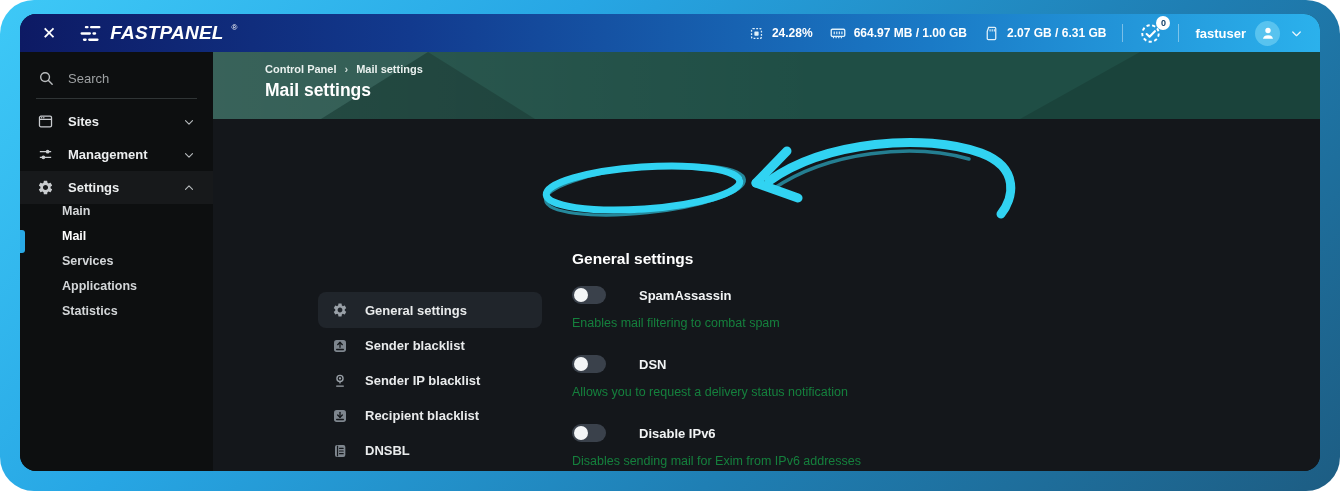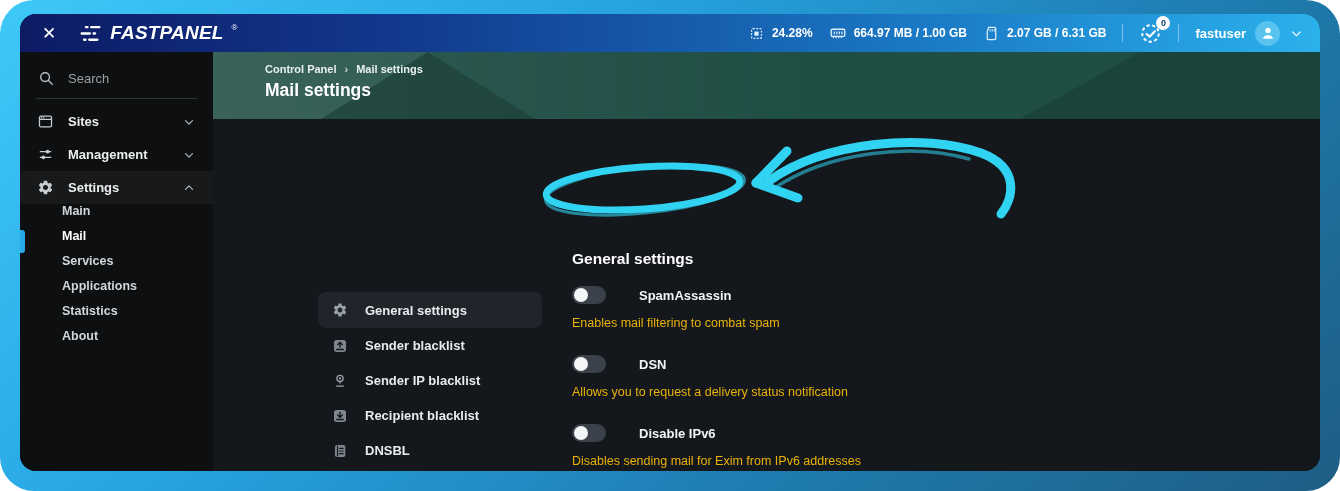--- a/index.html
+++ b/index.html
@@ -106,21 +106,21 @@
   .toggle-row { display:flex; align-items:center; gap:33px; }
   .toggle {
     width:34px; height:18px; border-radius:9px; background:#3a414b;
     position:relative; cursor:pointer; flex:0 0 34px;
   }
   .toggle .knob {
     position:absolute; left:2px; top:2px; width:14px; height:14px;
     border-radius:50%; background:#f3f5f6;
   }
   .toggle-label { font-size:13px; font-weight:700; color:#f2f4f5; }
-  .toggle-desc { margin-top:12px; font-size:12.5px; color:#eab308; }
+  .toggle-desc { margin-top:12px; font-size:12.5px; color:#15803d; }
   
   .annotation { position:absolute; inset:0; pointer-events:none; }
 </style>
 </head>
 <body>
 
 <svg width="0" height="0" style="position:absolute" aria-hidden="true">
   <defs>
     <symbol id="i-search" viewBox="0 0 24 24">
         <circle cx="10" cy="10" r="6.2" fill="none" stroke="currentColor" stroke-width="2"></circle>
@@ -312,23 +312,20 @@
         </div>
       <div class="subitem">
           <span>Services</span>
         </div>
       <div class="subitem">
           <span>Applications</span>
         </div>
       <div class="subitem">
           <span>Statistics</span>
         </div>
-      <div class="subitem">
-          <span>About</span>
-        </div>
     </div>
 
     <div class="main">
       <div class="page-header">
         <div class="sheen"></div>
         <div class="pat1"></div>
         <div class="pat2"></div>
         <div class="pat3"></div>
         <div class="breadcrumb">
           <span class="crumb">Control Panel</span>

